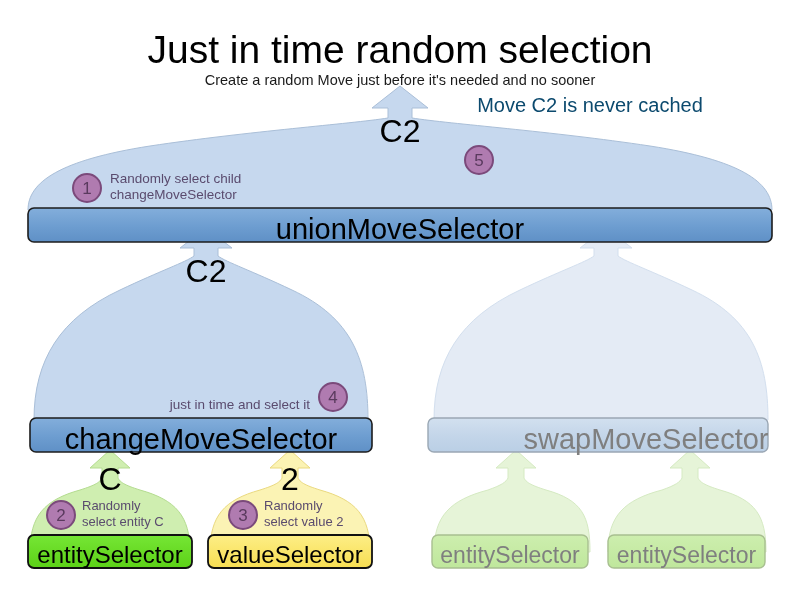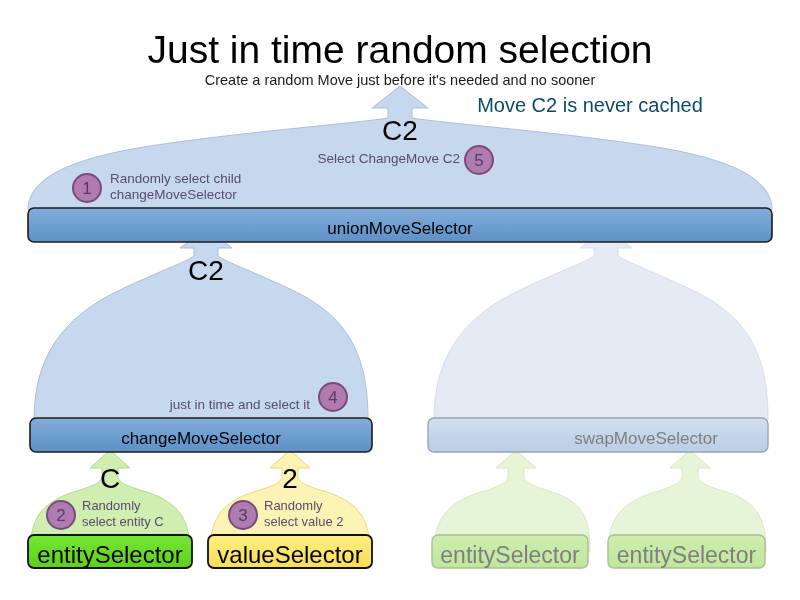--- a/index.html
+++ b/index.html
@@ -21,27 +21,27 @@
     position:absolute;left:0;top:72px;width:800px;text-align:center;
     font-size:14.5px;color:#1a1a1a;
   }
   .warning{
     position:absolute;left:400px;top:94px;width:380px;text-align:center;
     font-size:20px;color:#0c4a6e;
   }
 
   .box-label{
     position:absolute;text-align:center;color:#000;
-    font-size:17px;line-height:32px;white-space:nowrap;
+    font-size:29px;line-height:32px;white-space:nowrap;
   }
   .box-label.dim{color:#7f7f7f;}
 
   .flow-label{
     position:absolute;text-align:center;color:#000;
-    font-size:28px;line-height:26px;
+    font-size:32px;line-height:26px;
   }
 
   .note{
     position:absolute;color:#5a4b6e;font-size:13.5px;line-height:16px;
   }
   .note.small{font-size:13px;line-height:16px;}
   .note.right{text-align:right;}
 
   .badge{
     position:absolute;width:30px;height:30px;border-radius:50%;
@@ -171,21 +171,20 @@
   <div class="warning">Move C2 is never cached</div>
 
   <div class="flow-label" style="left:360px;top:118px;width:80px;">C2</div>
 
   <div class="flow-label" style="left:166px;top:258px;width:80px;">C2</div>
 
   <div class="flow-label" style="left:70px;top:466px;width:80px;">C</div>
 
   <div class="flow-label" style="left:250px;top:466px;width:80px;">2</div>
 
-  <div class="note" style="left:300px;top:151px;width:160px;text-align:right;">Select ChangeMove C2</div>
   <div class="badge" style="left:464px;top:145px;">5</div>
 
   <div class="badge" style="left:72px;top:173px;">1</div>
   <div class="note" style="left:110px;top:171px;width:180px;">Randomly select child</div>
   <div class="note" style="left:110px;top:187px;width:180px;">changeMoveSelector</div>
 
   <div class="note right" style="left:110px;top:397px;width:200px;">just in time and select it</div>
   <div class="badge" style="left:318px;top:382px;">4</div>
 
   <div class="badge" style="left:46px;top:500px;">2</div>

